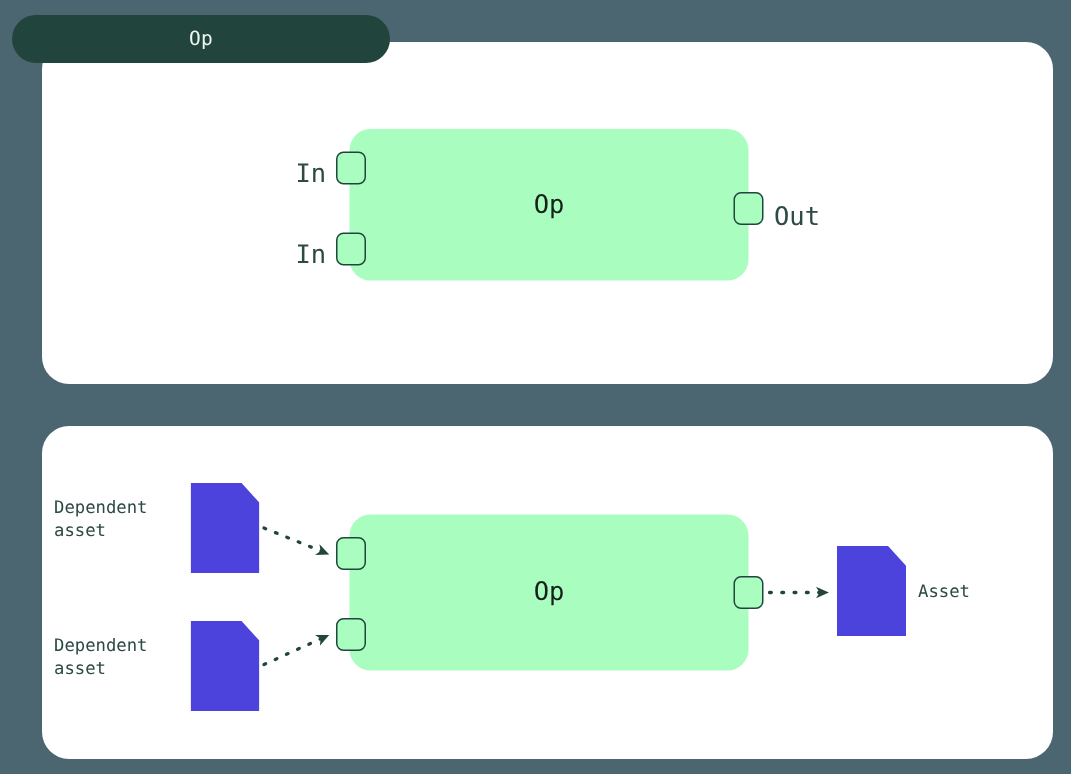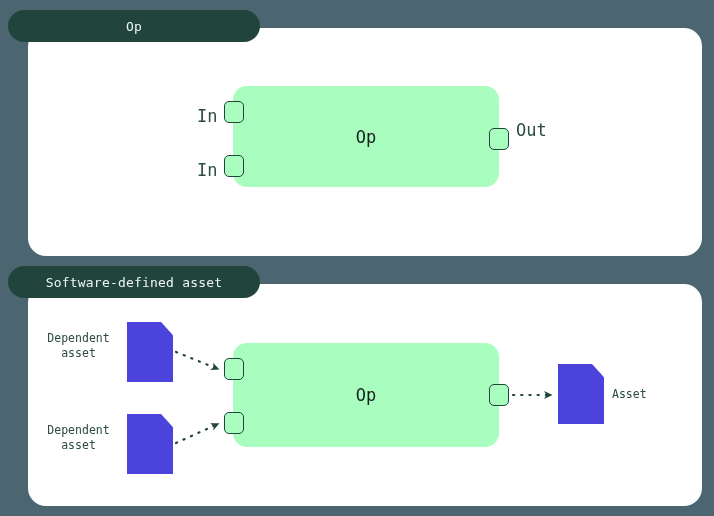--- a/index.html
+++ b/index.html
@@ -95,21 +95,21 @@
     z-index: 4;
     white-space: nowrap;
   }
 
   
   #port-in-1  { left: 224px; top: 101px; }
   #port-in-2  { left: 224px; top: 155px; }
   #port-out-1 { left: 489px; top: 128px; }
   #label-in-1  { left: 197px; top: 106px; }
   #label-in-2  { left: 197px; top: 160px; }
-  #label-out-1 { left: 516px; top: 120px; }
+  #label-out-1 { left: 516px; top: 135px; }
 
   
   #port-in-3  { left: 224px; top: 358px; }
   #port-in-4  { left: 224px; top: 412px; }
   #port-out-2 { left: 489px; top: 384px; }
 
   
   .asset-icon {
     position: absolute;
     width: 46px;
@@ -120,21 +120,21 @@
   }
   #asset-dep-1 { left: 127px; top: 322px; }
   #asset-dep-2 { left: 127px; top: 414px; }
   #asset-out   { left: 558px; top: 364px; }
 
   .asset-label {
     position: absolute;
     font-size: 11.5px;
     line-height: 15px;
     color: #2d4a45;
-    text-align: center;
+    text-align: left;
     white-space: pre;
     z-index: 4;
   }
   #label-dep-1 { left: 36px; top: 331px; width: 85px; }
   #label-dep-2 { left: 36px; top: 423px; width: 85px; }
   #label-asset { left: 612px; top: 387px; width: 70px; text-align: left; }
 
   
   .edges {
     position: absolute;
@@ -161,21 +161,20 @@
   <div class="port-label" id="label-in-1">In</div>
 
   <div class="port" id="port-in-2"></div>
   <div class="port-label" id="label-in-2">In</div>
 
   <div class="port" id="port-out-1"></div>
   <div class="port-label" id="label-out-1">Out</div>
 
   <div class="panel-group" id="group-sda">
     <div class="panel-body"></div>
-    <div class="panel-tab">Software-defined asset</div>
   </div>
 
   <div class="op-box" id="op-box-2">
     <span>Op</span>
   </div>
 
   <div class="port" id="port-in-3"></div>
   <div class="port" id="port-in-4"></div>
   <div class="port" id="port-out-2"></div>
 

